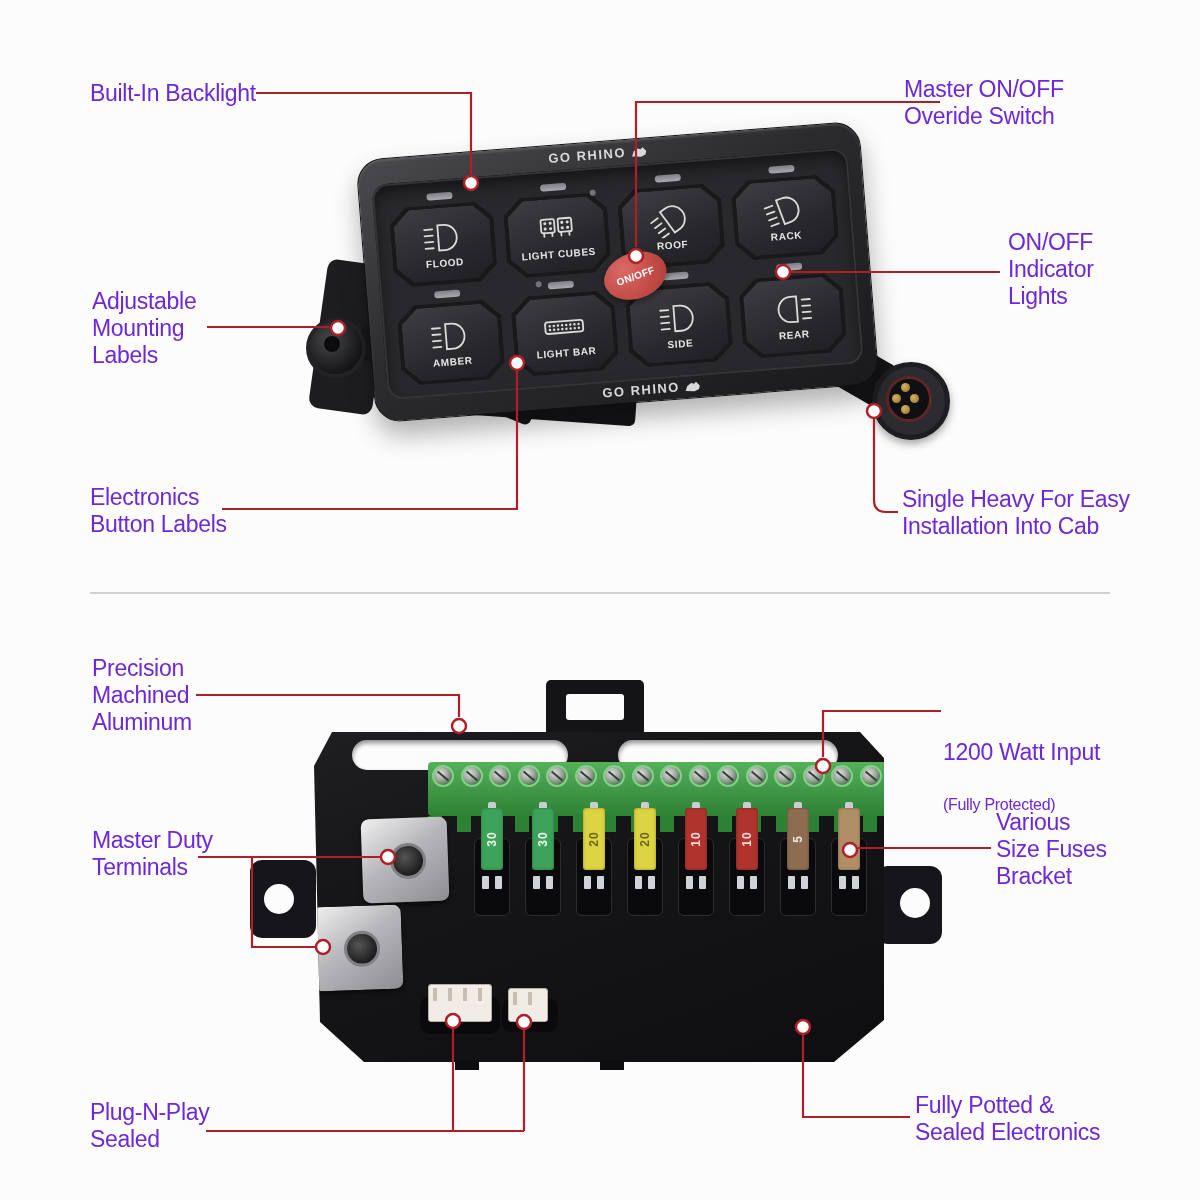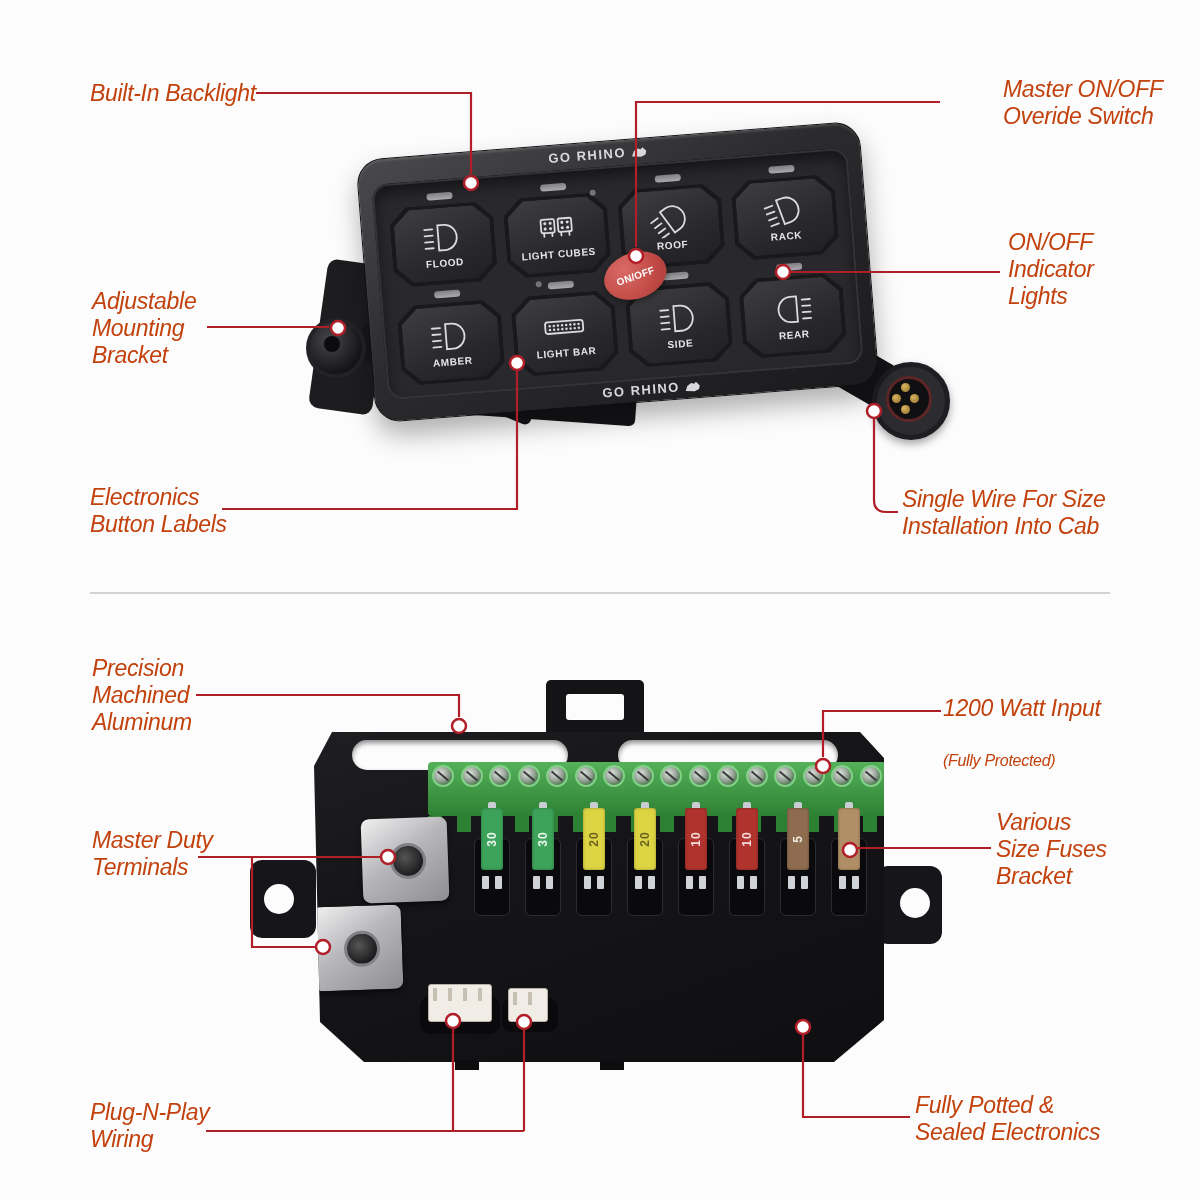--- a/index.html
+++ b/index.html
@@ -1,21 +1,21 @@
 <!DOCTYPE html>
 <html><head>
 <meta charset="utf-8">
 <style>
   html,body{margin:0;padding:0;}
   body{width:1200px;height:1200px;position:relative;background:#fcfcfc;overflow:hidden;
        font-family:"Liberation Sans","DejaVu Sans",sans-serif;color:#1d1d1f;}
 
   
   .callout{position:absolute;font-size:23px;line-height:27px;white-space:pre-line;
-           letter-spacing:-0.3px;color:#c2410c;font-style:italic;}
+           letter-spacing:-0.3px;color:#6d28d9;}
   .watt-sub{font-size:16px;line-height:24px;}
 
   .divider{position:absolute;left:90px;top:592px;width:1020px;height:2px;background:#d2d2d2;}
 
   
   .device{position:absolute;left:365px;top:140px;width:505px;height:264px;
           transform:rotate(-4.5deg);z-index:2;}
   .bezel{position:absolute;inset:0;border-radius:26px;
          background:linear-gradient(155deg,#4a4a4e 0%,#2b2b2e 45%,#1a1a1d 100%);
          border:1px solid #101012;box-shadow:0 14px 26px rgba(0,0,0,.30), inset 0 2px 2px rgba(255,255,255,.12);}
@@ -106,31 +106,31 @@
 
   
   #overlay{position:absolute;left:0;top:0;z-index:10;pointer-events:none;}
   #overlay path{fill:none;stroke:#b01e28;stroke-width:2.2px;}
   #overlay circle{fill:#ffffff;stroke:#b01e28;stroke-width:2.5px;}
 </style>
 </head>
 <body>
 
 <div class="callout" style="left:90px;top:80px">Built-In Backlight</div>
-<div class="callout" style="left:1003px;top:76px">Master ON/OFF
+<div class="callout" style="left:904px;top:76px">Master ON/OFF
 Overide Switch</div>
 <div class="callout" style="left:1008px;top:229px">ON/OFF
 Indicator
 Lights</div>
 <div class="callout" style="left:92px;top:288px">Adjustable
 Mounting
-Bracket</div>
+Labels</div>
 <div class="callout" style="left:90px;top:484px">Electronics
 Button Labels</div>
-<div class="callout" style="left:902px;top:486px">Single Wire For Size
+<div class="callout" style="left:902px;top:486px">Single Heavy For Easy
 Installation Into Cab</div>
 
 <div class="prop arm1"></div>
 <div class="prop base1"></div>
 <div class="prop foot1"></div>
 <div class="prop bolt"></div>
 
 <div class="prop cable"></div>
 <div class="prop conn">
   <div class="conn-in"></div>
@@ -291,29 +291,29 @@
   </div>
 </div>
 
 <div class="divider"></div>
 
 <div class="callout" style="left:92px;top:655px">Precision
 Machined
 Aluminum</div>
 <div class="callout" style="left:92px;top:827px">Master Duty
 Terminals</div>
-<div class="callout" style="left:943px;top:668px">
+<div class="callout" style="left:943px;top:712px">
   <div>1200 Watt Input</div>
   <div class="watt-sub">(Fully Protected)</div>
 </div>
 <div class="callout" style="left:996px;top:809px">Various
 Size Fuses
 Bracket</div>
 <div class="callout" style="left:90px;top:1099px">Plug-N-Play
-Wiring</div>
+Sealed</div>
 <div class="callout" style="left:915px;top:1092px">Fully Potted &amp;
 Sealed Electronics</div>
 
 <div class="module">
   <div class="tab-top">
     <div class="tab-hole"></div>
   </div>
   <div class="ear" style="left:10px;top:188px">
     <div class="ear-hole" style="left:14px;top:24px"></div>
   </div>

